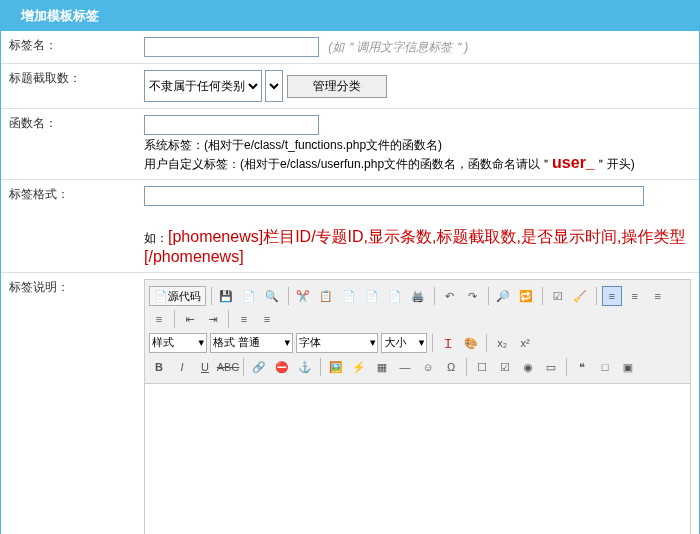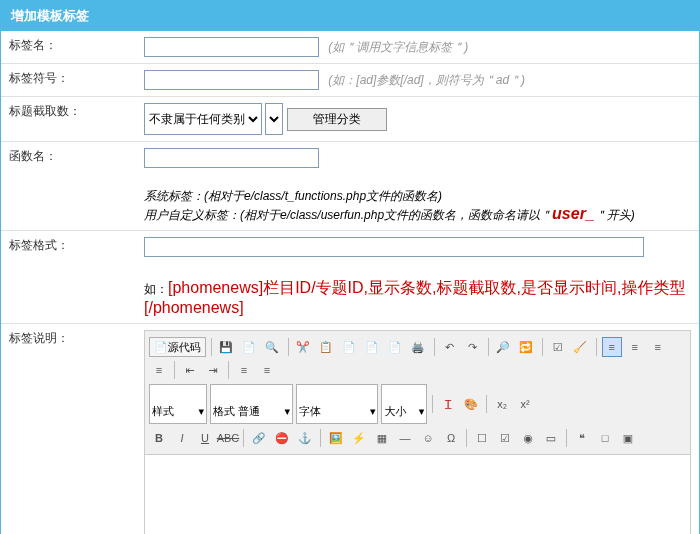--- a/index.html
+++ b/index.html
@@ -1,76 +1,69 @@
 <!DOCTYPE html>
 <html><head>
   <meta charset="utf-8">
   <style>
     * { box-sizing: border-box; margin: 0; padding: 0; }
     body { font-family: Arial, "Microsoft YaHei", sans-serif; font-size: 12px; background: #fff; width: 700px; }
     .container { border: 1px solid #4db8e5; }
-    .header { background: #4db8e5; color: #fff; padding: 6px 10px; font-weight: bold; font-size: 13px; }
+    .header { background: #4db8e5; color: #fff; padding: 6px 20px; font-weight: bold; font-size: 13px; }
     table.form { width: 100%; border-collapse: collapse; }
     table.form td { padding: 6px 8px; border-bottom: 1px solid #e0e0e0; vertical-align: top; }
     table.form td.label { width: 135px; color: #333; }
     .hint { color: #999; font-size: 12px; margin-left: 6px; font-style: italic; }
     .hint-red { color: #c00; font-size: 16px; }
     input[type=text] { border: 1px solid #7f9db9; padding: 2px 4px; font-size: 12px; height: 20px; }
     .input-md { width: 175px; }
     select { border: 1px solid #7f9db9; font-size: 12px; height: 32px; background: #fff; }
     .btn { background: #efefef; border: 1px solid #999; padding: 2px 25px; font-size: 12px; cursor: pointer; font-family: inherit; }
     .toolbar { border: 1px solid #ccc; background: #f0f0f0; padding: 4px; }
     .toolbar-row { display: flex; align-items: center; gap: 3px; flex-wrap: wrap; padding: 2px 0; }
     .tb-icon { width: 20px; height: 20px; display: inline-flex; align-items: center; justify-content: center; cursor: pointer; border: 1px solid transparent; font-size: 11px; color: #555; }
     .tb-sep { width: 1px; height: 18px; background: #bbb; margin: 0 2px; }
     .tb-btn { border: 1px solid #b0b0b0; padding: 2px 4px; font-size: 11px; cursor: pointer; background: #f5f5f5; display:inline-flex; align-items:center; height:20px; }
-    .tb-select { border: 1px solid #b0b0b0; padding: 19px 2px; font-size: 11px; background: #fff; height: 36px; }
+    .tb-select { border: 1px solid #b0b0b0; padding: 1px 2px; font-size: 11px; background: #fff; height: 20px; }
     .tb-active { background: #d0e0ff; border: 1px solid #6090c0; }
     .editor-body { border: 1px solid #ccc; border-top: none; height: 160px; background: #fff; }
   </style>
 </head>
 <body>
 
 <div class="container">
   <div class="header">增加模板标签</div>
   <table class="form">
 
     <tbody>
         <tr>
       <td class="label">标签名：</td>
       <td>
         <input type="text" class="input-md" style="">
         <span class="hint">(如＂调用文字信息标签＂)</span>
       </td>
     </tr>
 
-    <tr>
-      <td class="label">标签符号：</td>
-      <td>
-        <input type="text" class="input-md" style="">
-        <span class="hint">(如：[ad]参数[/ad]，则符号为＂ad＂)</span>
-      </td>
-    </tr>
 
     <tr>
       <td class="label">标题截取数：</td>
       <td>
         <select>
           <option>不隶属于任何类别</option>
         </select>
         <select style="width:18px;"></select>
         <button class="btn">管理分类</button>
       </td>
     </tr>
 
     <tr>
       <td class="label">函数名：</td>
       <td>
         <input type="text" class="input-md" style=""><br>
-        <div style="margin-top:20px;font-style:italic;">
+        <div style="margin-top:2px;">
           <span>系统标签：(相对于e/class/t_functions.php文件的函数名)</span><br>
           <span>用户自定义标签：(相对于e/class/userfun.php文件的函数名，函数命名请以＂</span><b><span class="hint-red">user_</span></b><span>＂开头)</span>
         </div>
       </td>
     </tr>
 
     <tr>
       <td class="label">标签格式：</td>
       <td>
         <input type="text" style="width: 500px;"><br>

